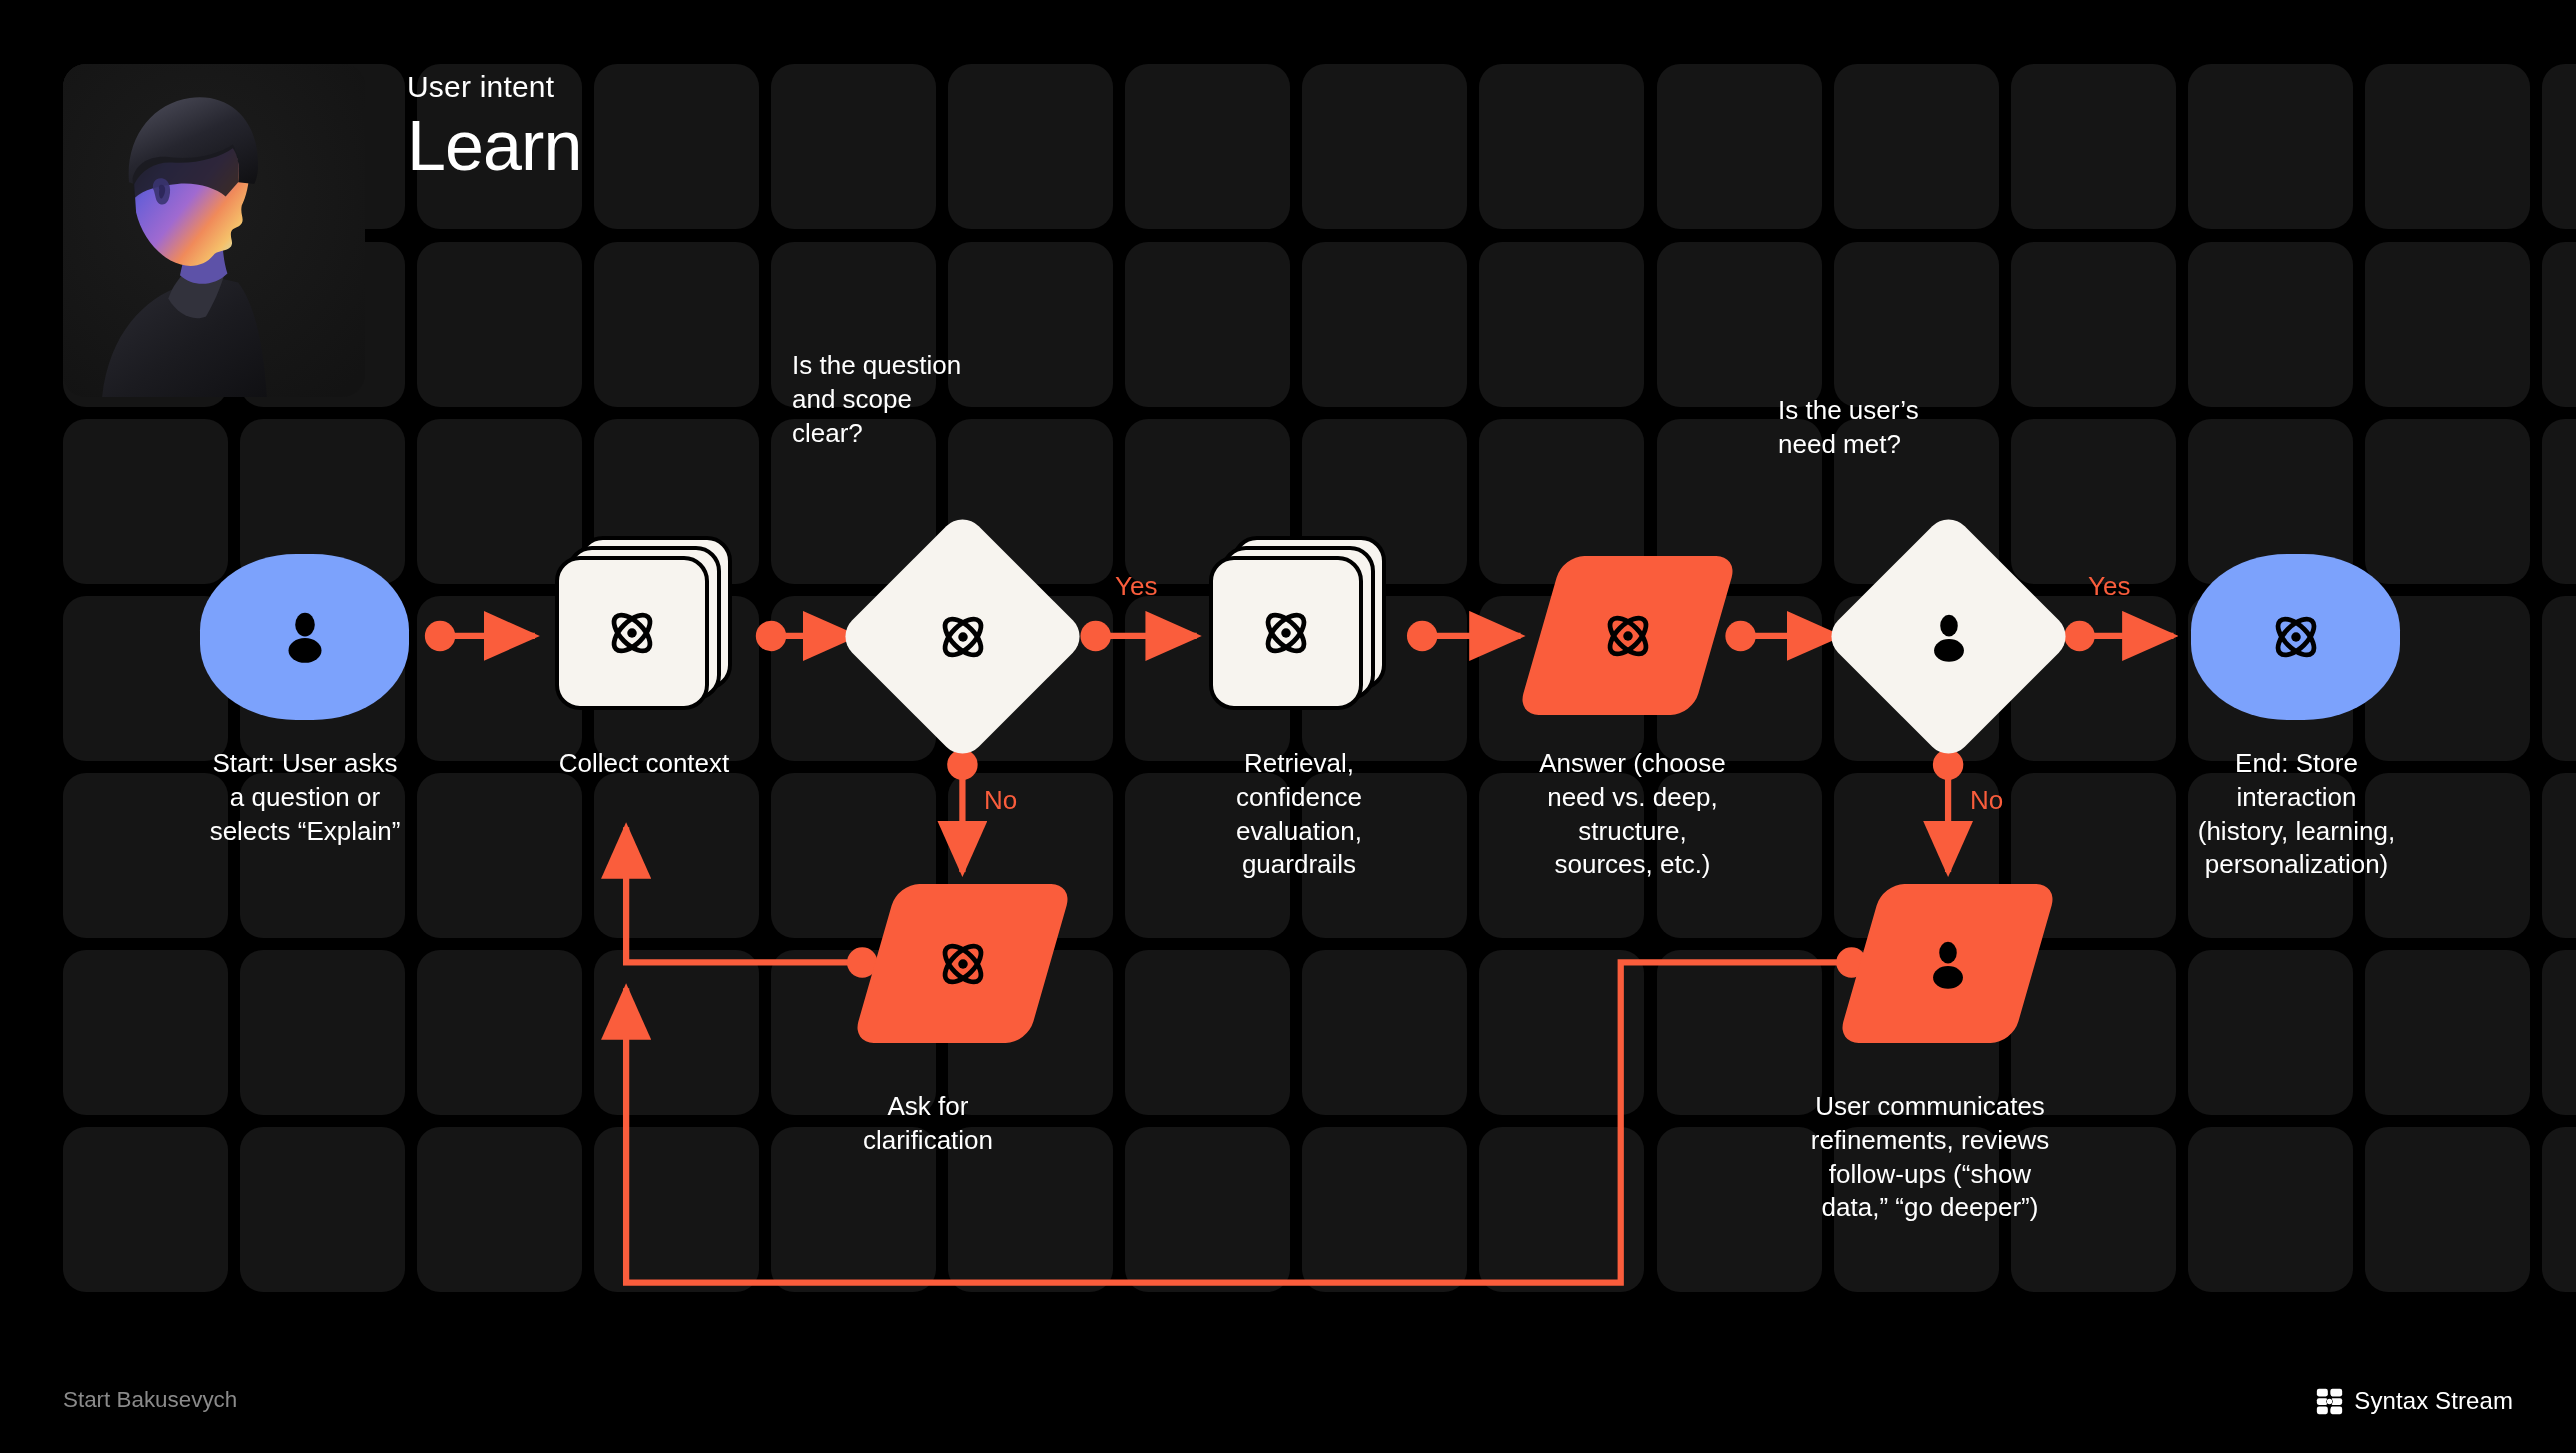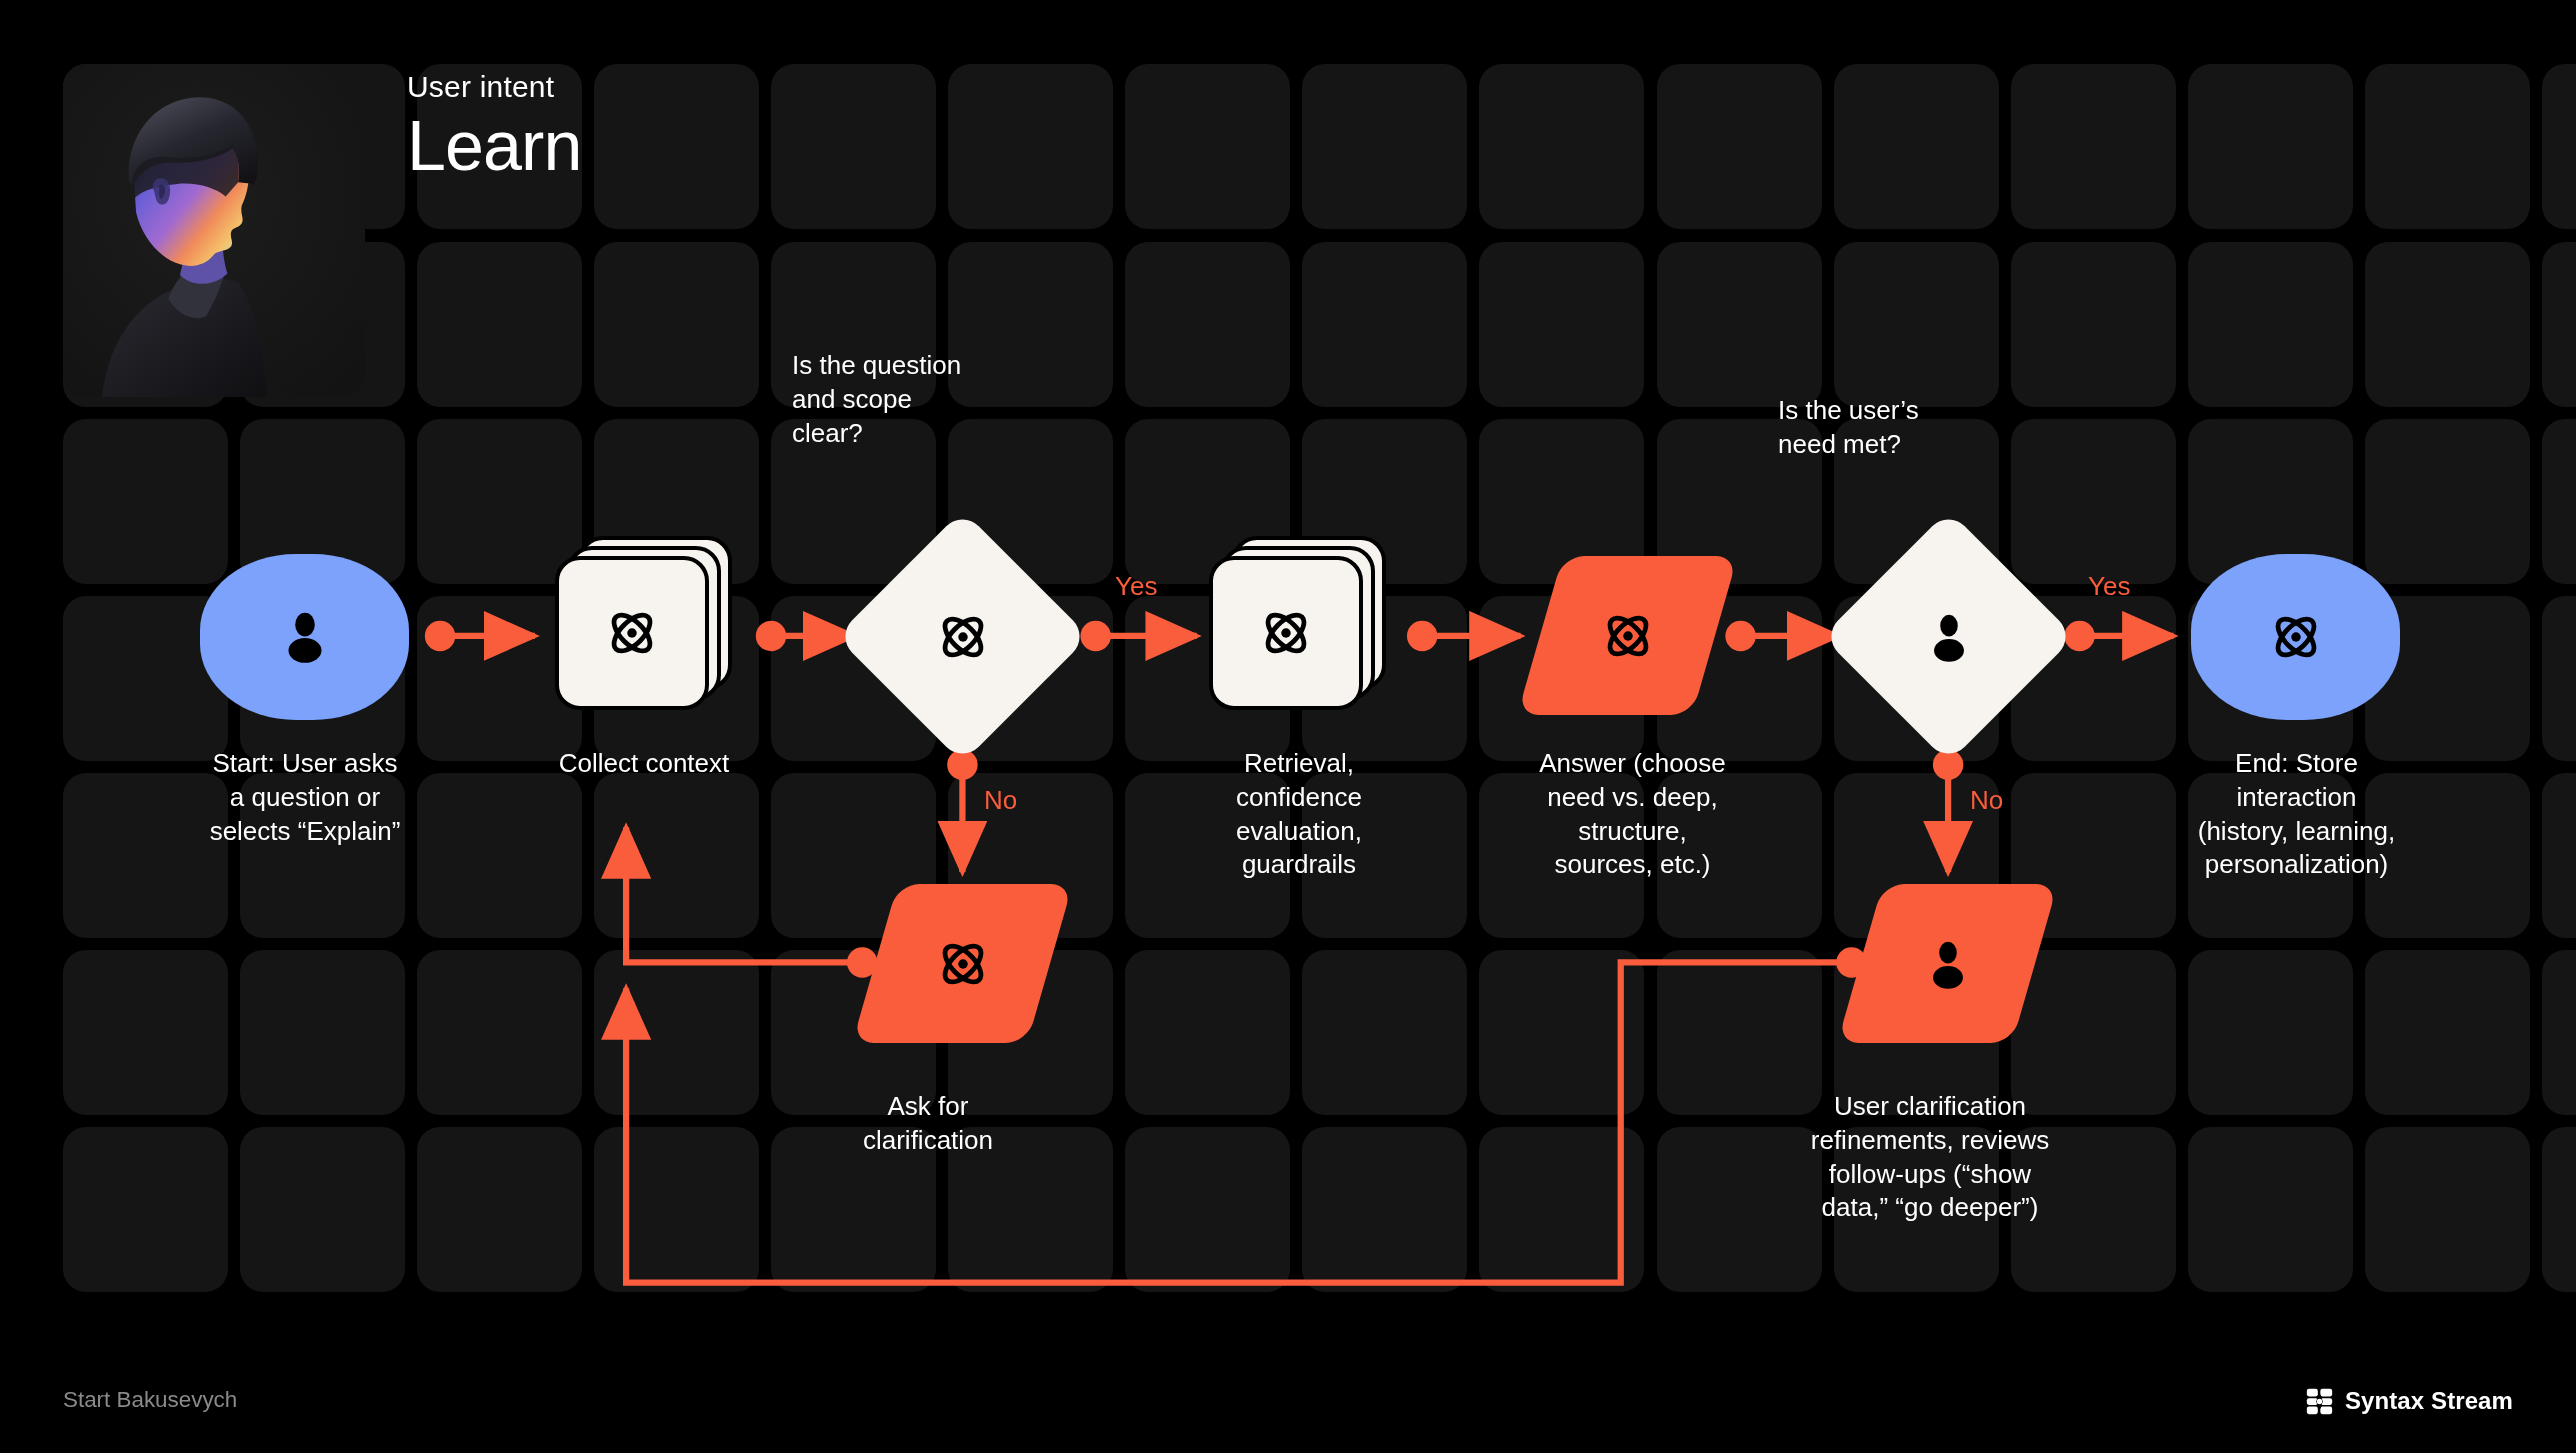--- a/index.html
+++ b/index.html
@@ -117,21 +117,21 @@
   #footer-author {
     position:absolute; left:63px; bottom:40px; z-index:8;
     font-size:22.4px; color:#8a8a8a;
   }
   #footer-brand {
     position:absolute; right:63px; bottom:38px; z-index:8;
     display:flex; align-items:center; gap:11.6px;
   }
   #footer-brand .mark { width:27px; height:27px; display:block; }
   #footer-brand .brandname {
-    font-size:24px; font-weight:700; color:#fff; letter-spacing:0.1px;
+    font-size:24px; font-weight:400; color:#fff; letter-spacing:0.1px;
   }
 </style>
 </head>
 <body>
 
 <div id="grid">
     <div class="tile" style="left: 63px; top: 64px;"></div>
     <div class="tile" style="left: 240px; top: 64px;"></div>
     <div class="tile" style="left: 417px; top: 64px;"></div>
     <div class="tile" style="left: 594px; top: 64px;"></div>
@@ -504,21 +504,21 @@
   <div>(history, learning,</div>
   <div>personalization)</div>
 </div>
 
 <div class="caption" style="left:758px; top:1090px; width:340px;">
   <div>Ask for</div>
   <div>clarification</div>
 </div>
 
 <div class="caption" style="left:1733px; top:1090px; width:394px;">
-  <div>User clarification</div>
+  <div>User communicates</div>
   <div>refinements, reviews</div>
   <div>follow-ups (“show</div>
   <div>data,” “go deeper”)</div>
 </div>
 
 <div id="footer-author">Start Bakusevych</div>
 
 <div id="footer-brand">
   <svg class="mark" viewBox="0 0 32 32">
     <rect x="1" y="1" width="13" height="9" rx="2.5" fill="#fff"></rect>

